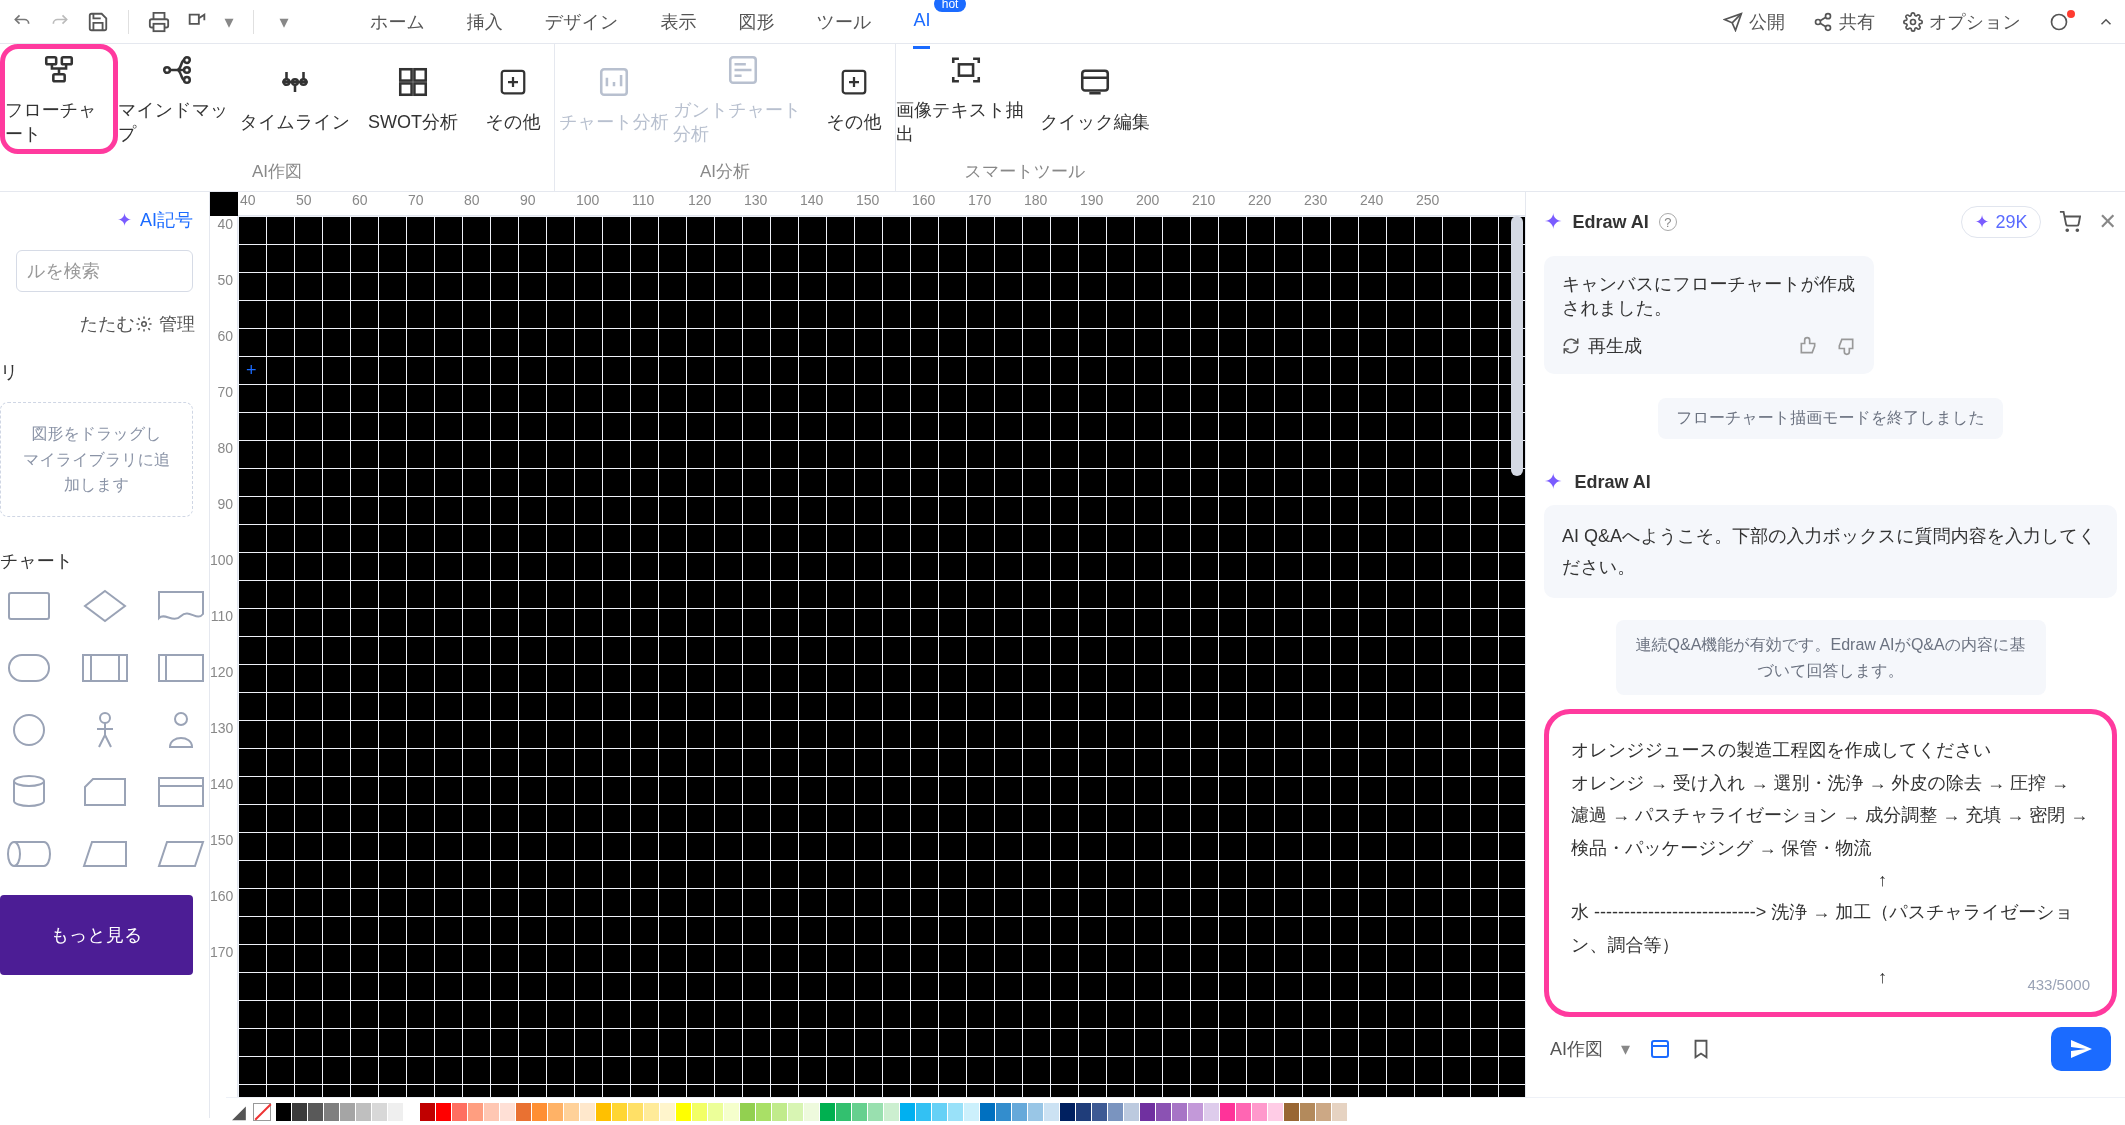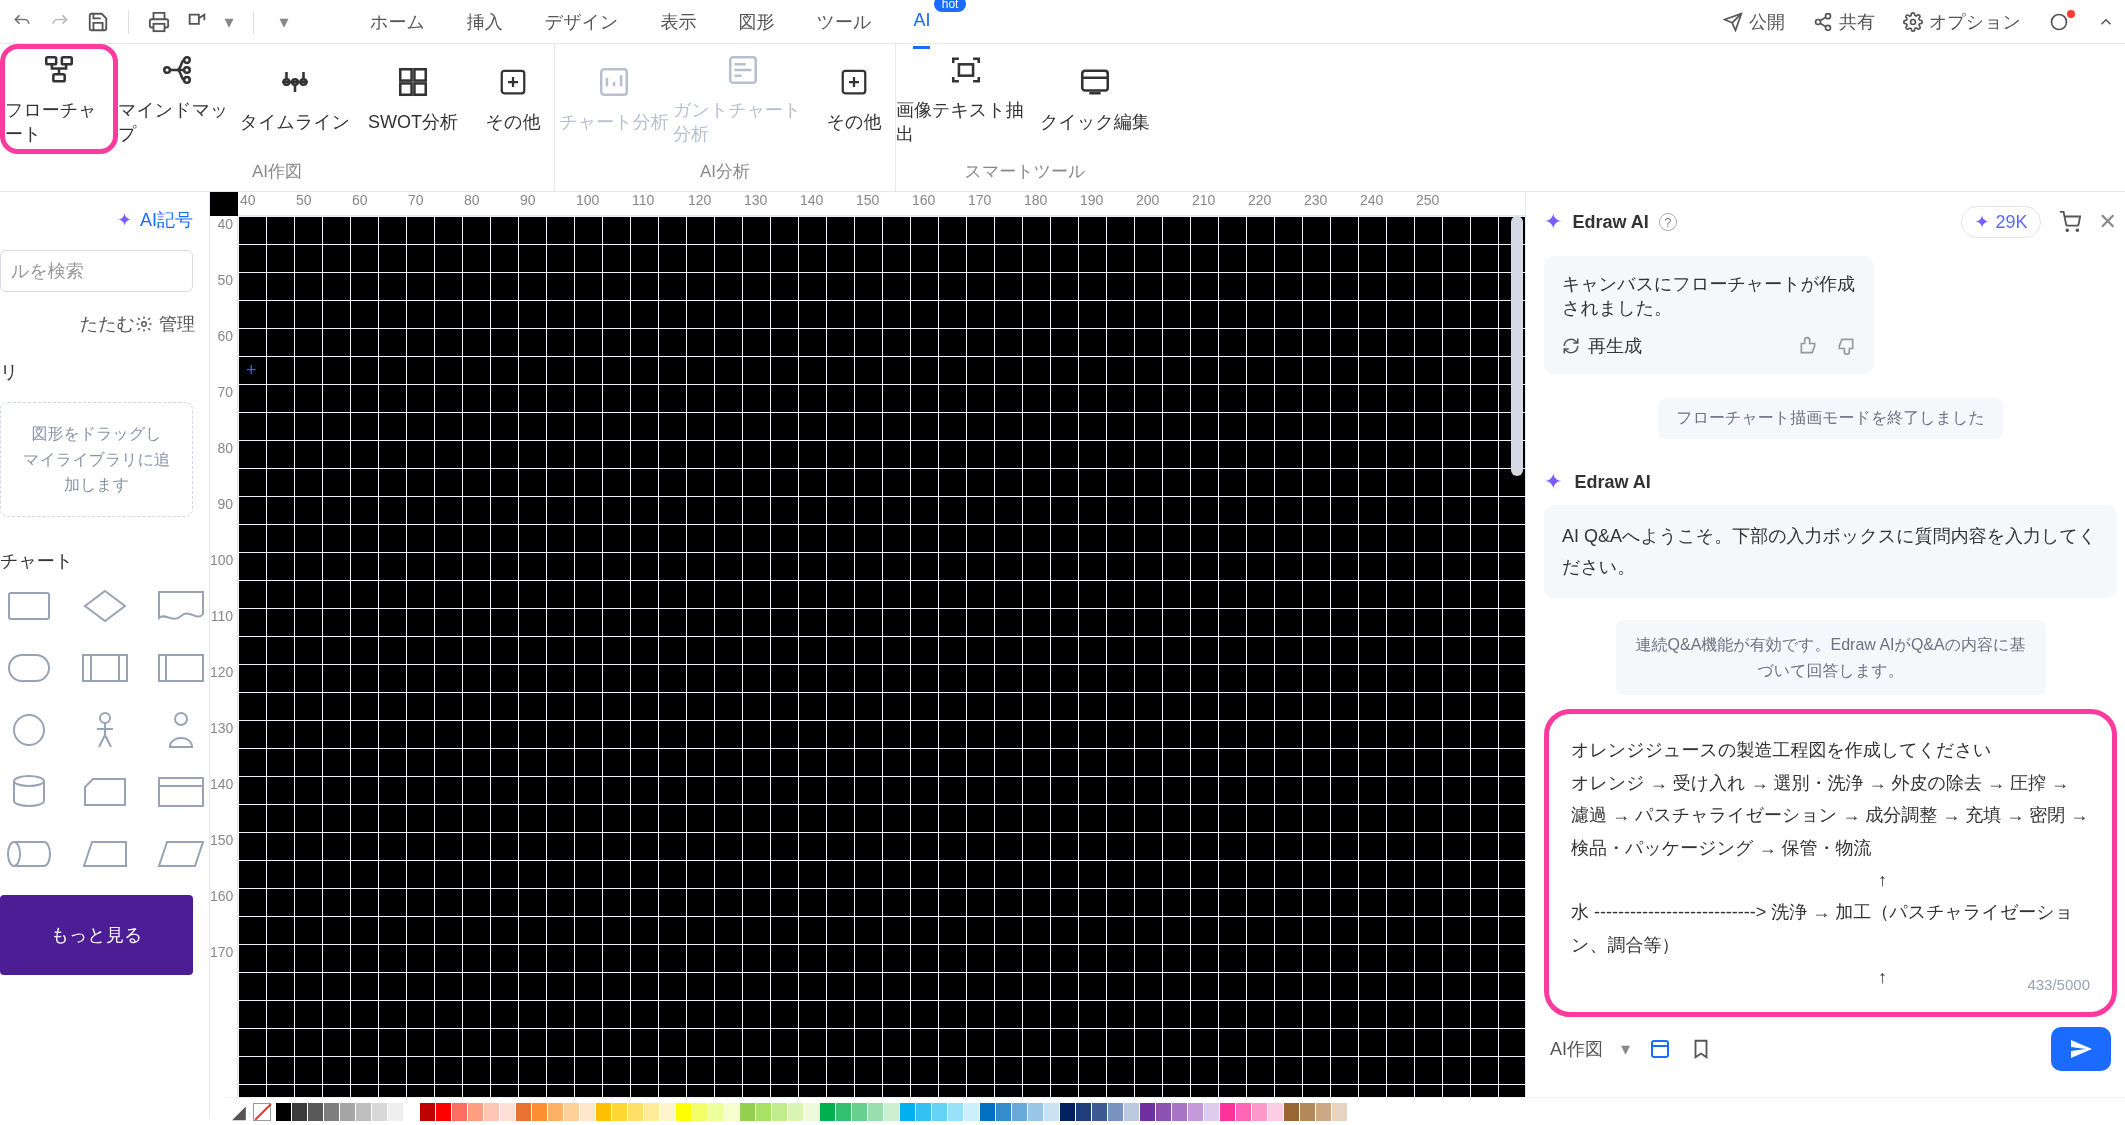--- a/index.html
+++ b/index.html
@@ -27,21 +27,21 @@
   .ribbon-btn.disabled { color:#b8c0cf; }
   .ribbon-btn.disabled .ico svg { stroke:#b8c0cf; fill:none; }
   .ribbon-btn.highlight { border:5px solid #ff3a9e; border-radius:18px; }
   .ribbon-group-label { color:#888; font-size:17px; padding:6px 0 2px; }
 
   
   .main { display:flex; height:calc(1125px - 44px - 155px); }
   
   .sidebar { width:210px; border-right:1px solid #e5e8ef; display:flex; flex-direction:column; padding:8px 10px 0 0; overflow:hidden; }
   .ai-symbol { display:flex; align-items:center; gap:8px; color:#1b6bff; justify-content:flex-end; padding:8px 6px 12px; cursor:pointer; }
-  .search-box { border:1px solid #d6dbe6; border-radius:6px; padding:8px 10px; color:#999; margin:6px 6px 14px 0; }
+  .search-box { border:1px solid #d6dbe6; border-radius:6px; padding:8px 10px; color:#999; margin:6px 6px 14px 16px; }
   .sb-row { display:flex; align-items:center; justify-content:flex-end; padding:6px 4px 14px; color:#555; }
   .sb-row .mgmt { display:flex; align-items:center; gap:6px; cursor:pointer; }
   .sb-heading { padding:10px 0 8px; color:#333; }
   .drop-hint { border:1px dashed #cfd6e4; border-radius:8px; padding:18px 10px; color:#8a93a6; text-align:center; font-size:16px; line-height:1.6; margin:10px 6px 22px 0; }
   .shape-grid { display:grid; grid-template-columns:repeat(3,54px); gap:20px 22px; padding:4px 0 0 2px; }
   .shape-cell { width:54px; height:42px; display:flex; align-items:center; justify-content:center; }
   .shape-cell svg { stroke:#9aa3b6; fill:none; stroke-width:2; }
   .more-btn { background:#4c1d95; color:#fff; text-align:center; padding:28px; border-radius:4px; margin:20px 6px 8px 0; cursor:pointer; }
 
   

